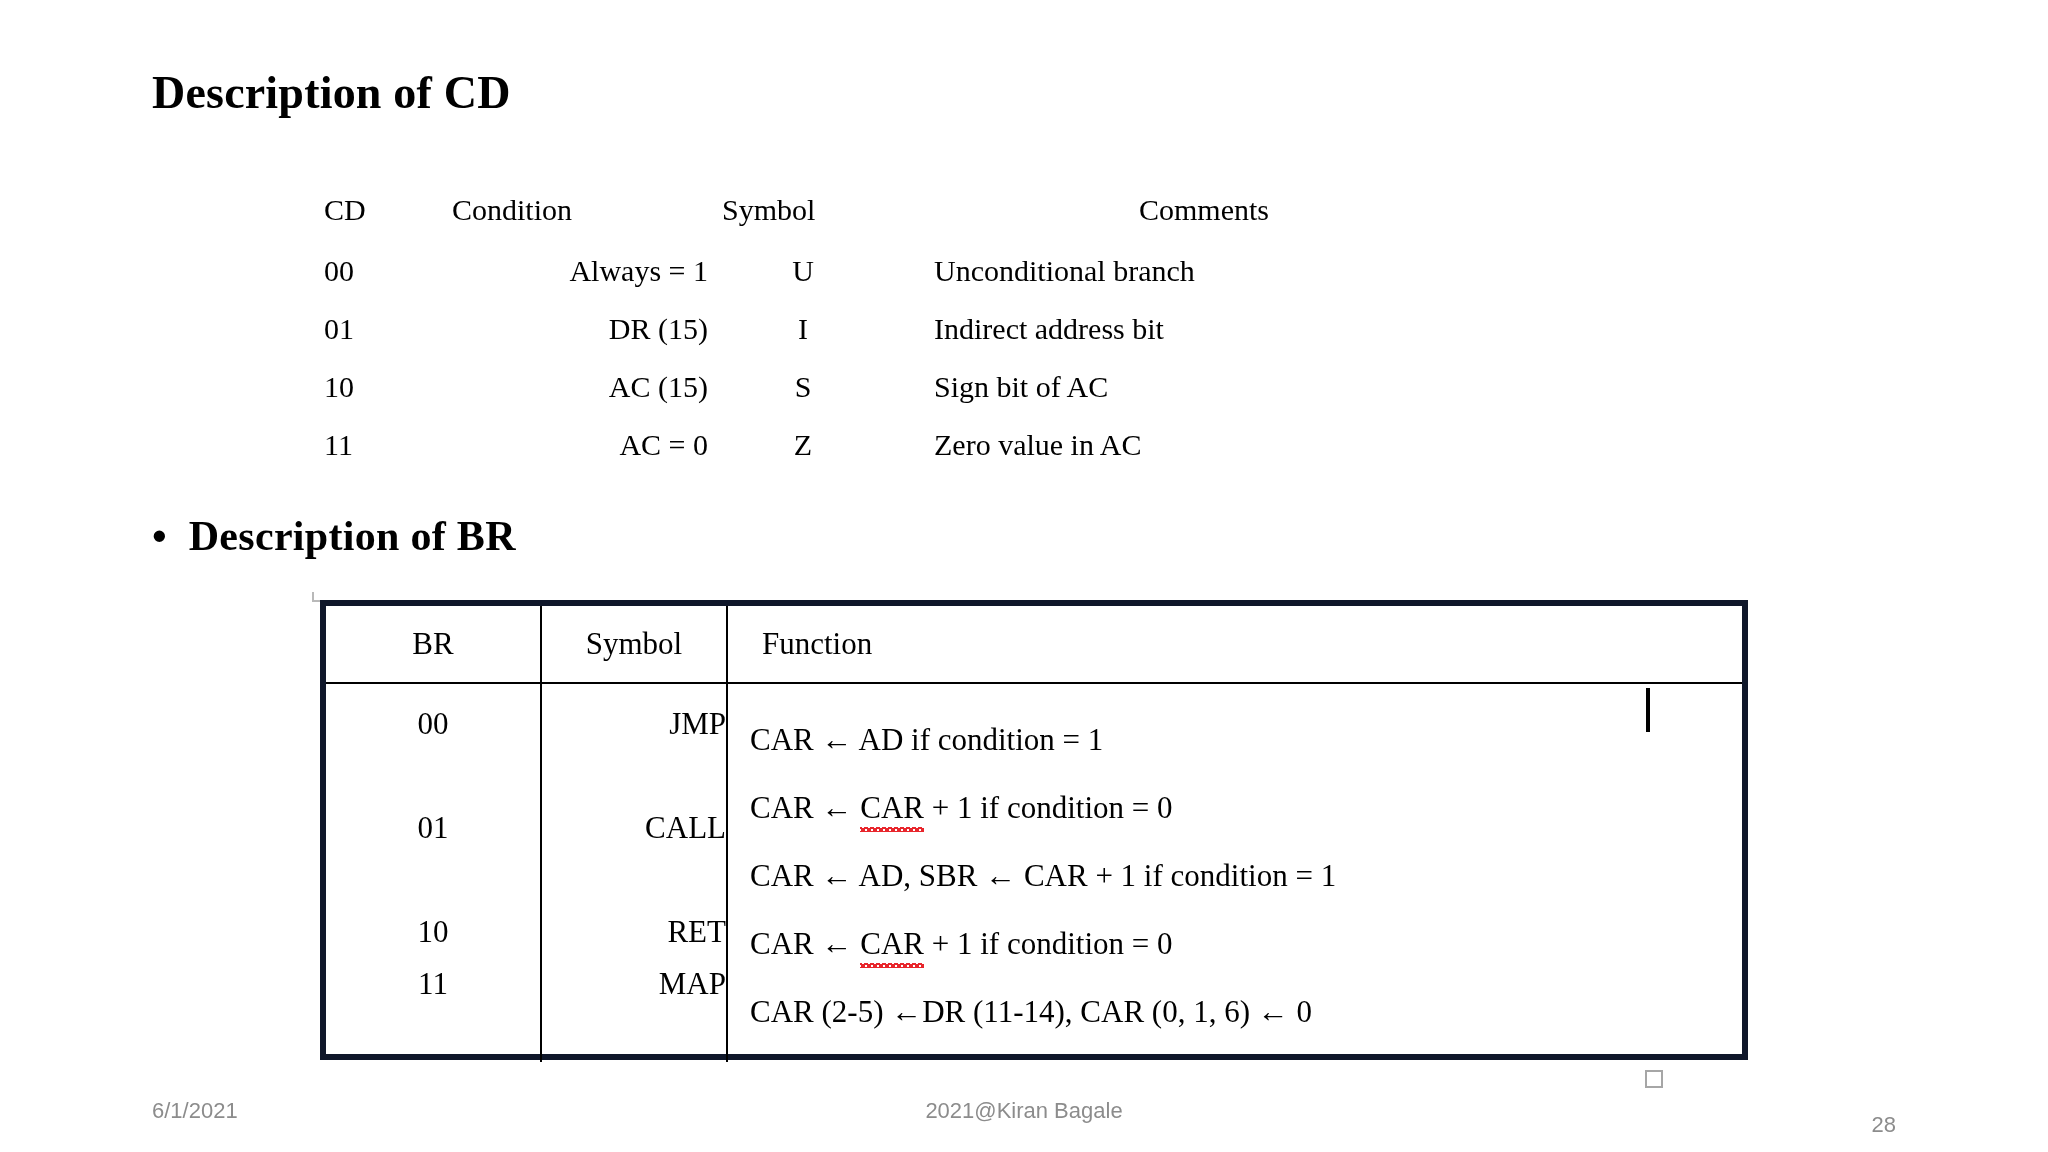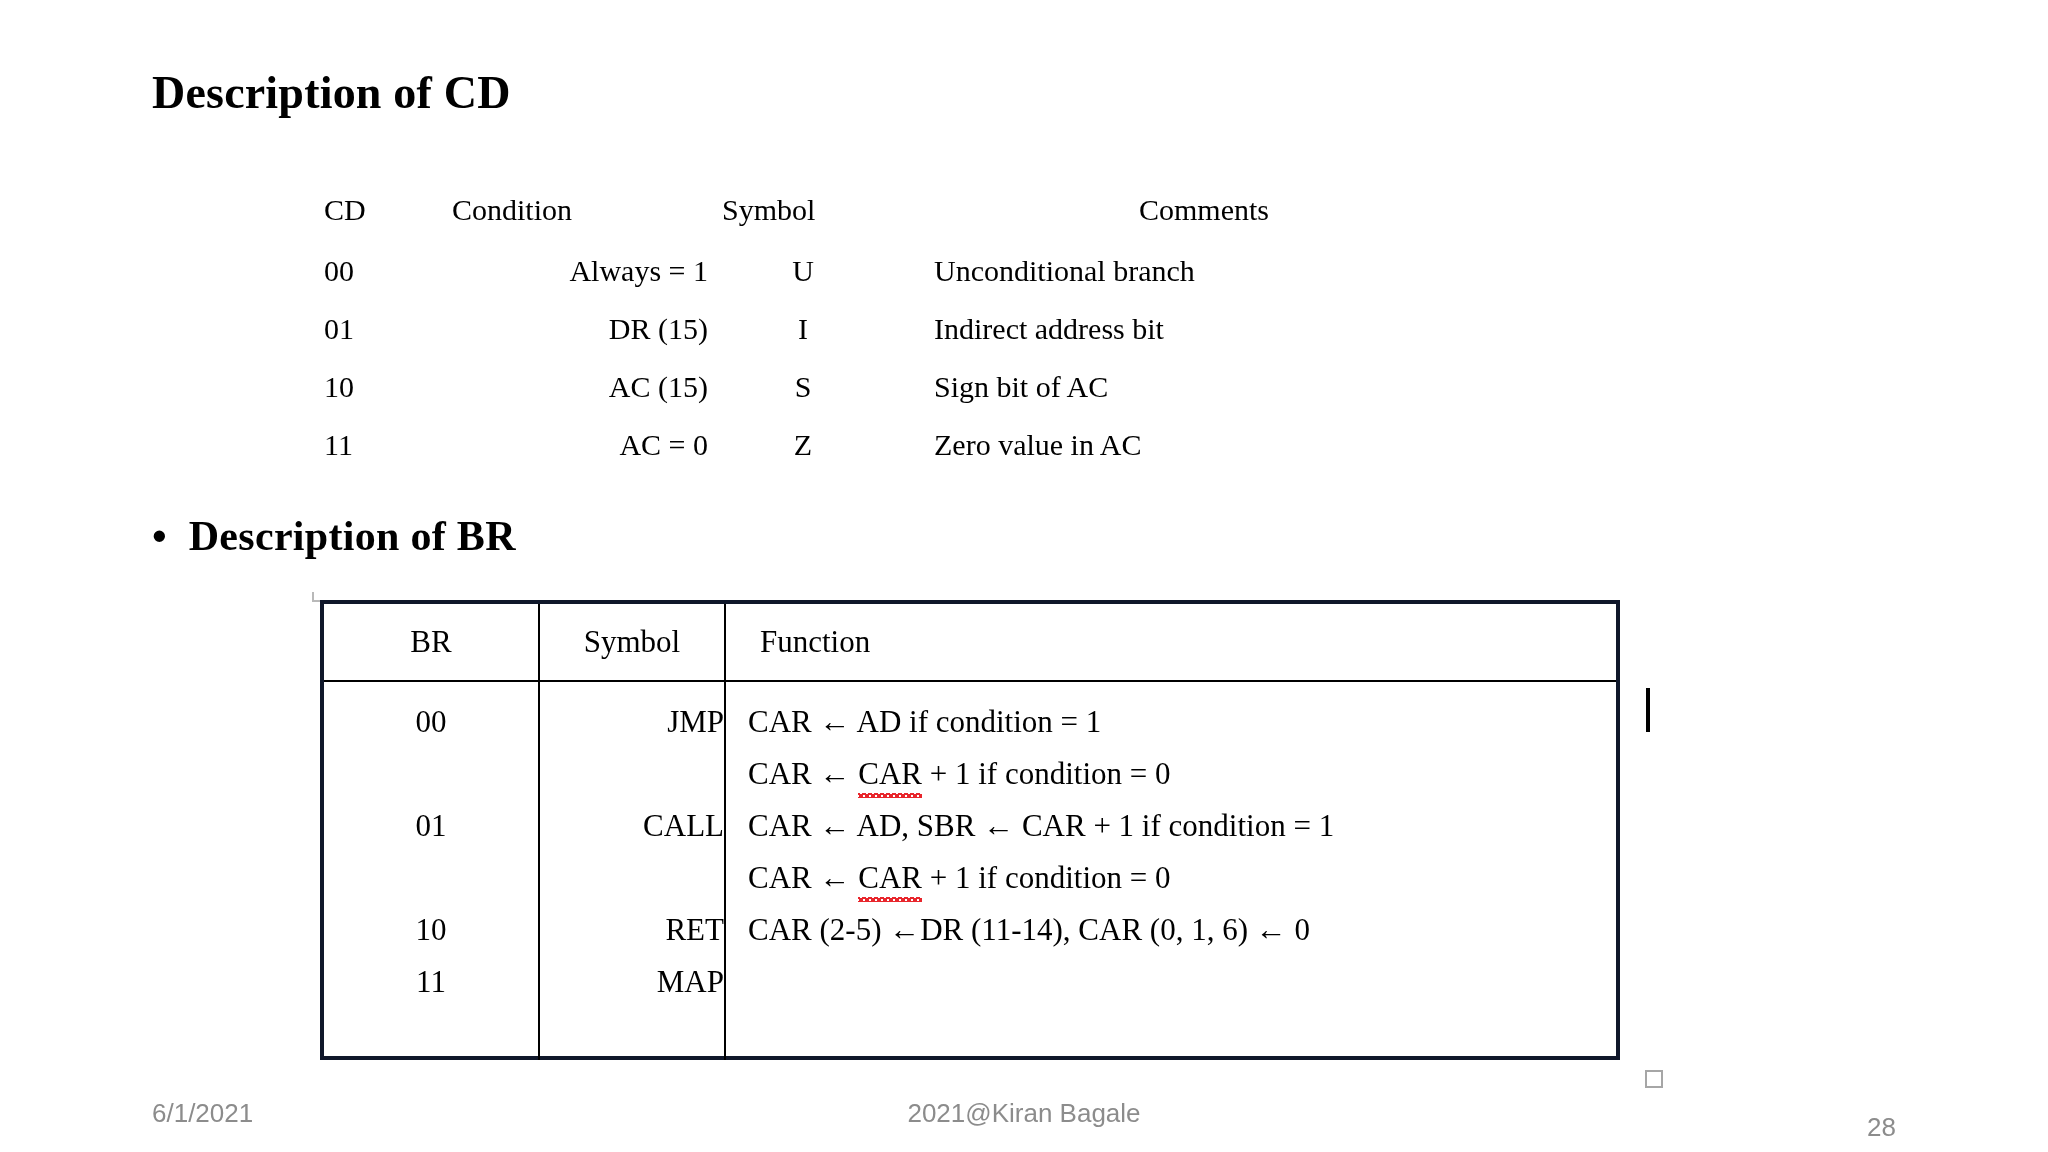--- a/index.html
+++ b/index.html
@@ -89,23 +89,23 @@
     line-height: 1;
     margin-right: 22px;
   }
   .bullet-text { letter-spacing: 0.3px; }
 
   
   .br-wrap {
     position: absolute;
     left: 320px;
     top: 600px;
-    width: 1300px;
+    width: 1428px;
     height: 460px;
-    border: 4px solid #0f172a;
+    border: 6px solid #0f172a;
     box-sizing: border-box;
   }
   .br-head {
     height: 78px;
     display: flex;
     align-items: center;
     border-bottom: 2px solid #000;
     box-sizing: border-box;
     font-size: 31px;
   }
@@ -140,21 +140,21 @@
     padding-left: 22px;
     position: relative;
   }
   .br-cellline {
     height: 52px;
     line-height: 52px;
     text-align: center;
     white-space: nowrap;
   }
   .br-col-sym .br-cellline { text-align: right; padding-left: 36px; }
-  .br-col-fn .br-cellline  { text-align: left; }
+  .br-col-fn .br-cellline  { text-align: left; margin-top: 16px; }
   .squig {
     position: relative;
     display: inline-block;
   }
   .squig::after {
     content: "";
     position: absolute;
     left: 0;
     right: 0;
     bottom: 2px;
@@ -199,21 +199,21 @@
   }
 
   
   .footer {
     position: absolute;
     left: 0;
     top: 1098px;
     width: 2048px;
     height: 40px;
     font-family: "Liberation Sans", "DejaVu Sans", sans-serif;
-    font-size: 26px;
+    font-size: 22px;
     color: #8c8c8c;
   }
   .footer-date {
     position: absolute;
     left: 152px;
     top: 0;
   }
   .footer-center {
     position: absolute;
     left: 0;

